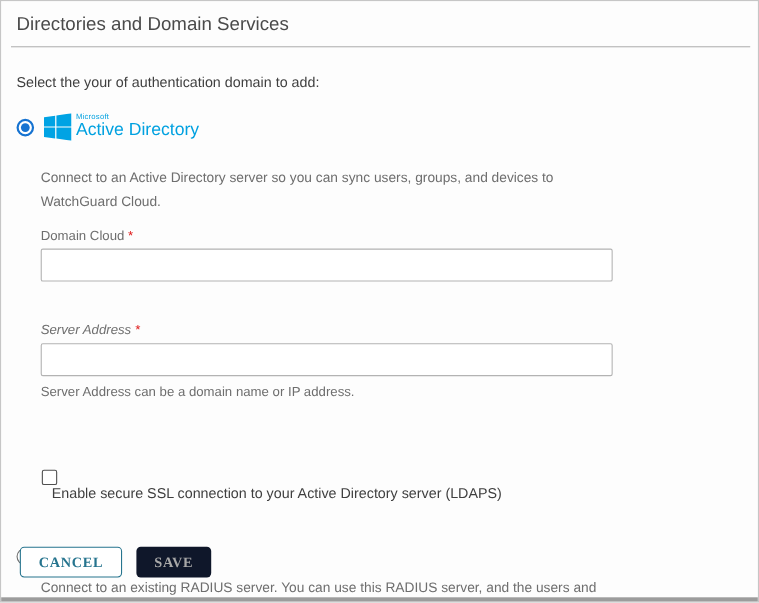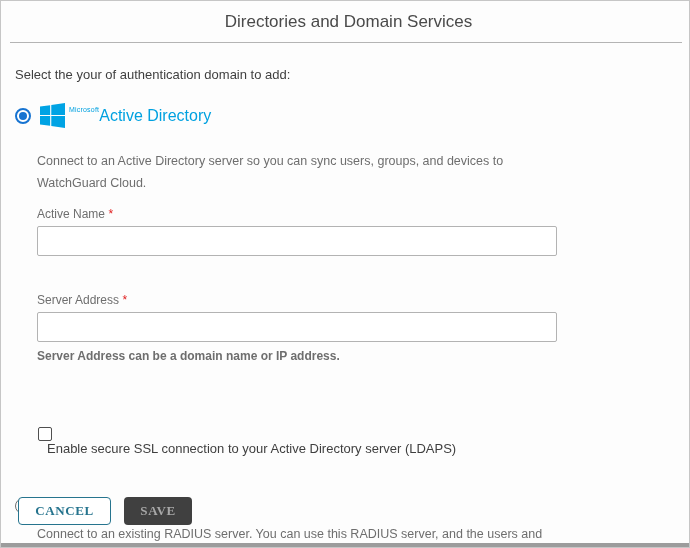--- a/index.html
+++ b/index.html
@@ -9,21 +9,20 @@
     position:relative;
     width:690px; height:548px;
     background:#fdfdfd;
     border:1px solid #c6c6c6;
     overflow:hidden;
   }
   .header {
     margin:0 7px 0 9px;
     padding:11px 0 10px 5px;
     border-bottom:1px solid #b4b4b4;
-    text-align:center;
   }
   .page-title {
     font-size:17px;
     color:#4a4a4a;
     font-weight:400;
   }
   .intro {
     margin:24px 0 0 14px;
     font-size:13px;
     color:#3f3f3f;
@@ -48,21 +47,21 @@
     content:"";
     position:absolute;
     left:2px; top:2px;
     width:8px; height:8px;
     border-radius:50%;
     background:#1673d1;
   }
   .radio.unselected { border:1.5px solid #6f6f6f; }
   .ad-logo { display:flex; align-items:center; margin-left:9px; cursor:pointer; }
   .win-flag { width:25px; height:25px; display:block; }
-  .ad-text { margin-left:4px; display:flex; flex-direction:row; }
+  .ad-text { margin-left:4px; display:flex; flex-direction:column; }
   .ms-word {
     font-size:7px;
     line-height:6px;
     color:#00a1e0;
     letter-spacing:0.2px;
   }
   .ad-name {
     font-size:16px;
     line-height:17px;
     color:#00a1e0;
@@ -73,39 +72,38 @@
     max-width:532px;
     font-size:12.5px;
     line-height:22px;
     color:#6e6e6e;
   }
   .field-label {
     margin:13px 0 5px 36px;
     font-size:12px;
     color:#6e6e6e;
   }
-  .field-label.server { margin-top:37px; }
+  .field-label.server { margin-top:37px;font-style:italic; }
   .req { color:#e02020; }
   .text-input {
     display:block;
     margin-left:36px;
     width:520px; height:30px;
     border:1px solid #b3b3b3;
     border-radius:2px;
     background:#fff;
     font-size:13px;
     color:#3f3f3f;
     padding:0 8px;
     outline:none;
   }
   .help-text {
     margin:7px 0 0 36px;
     font-size:12px;
     color:#6e6e6e;
-    font-weight:bold;
   }
   .checkbox-row {
     margin:64px 0 0 37px;
     display:flex;
     align-items:flex-start;
     flex-direction:column;
   }
   .checkbox {
     width:14px; height:14px;
     border:1px solid #4f4f4f;
@@ -144,21 +142,21 @@
     cursor:pointer;
   }
   .btn-cancel {
     width:93px;
     background:#ffffff;
     border:1.5px solid #26748e;
     color:#26748e;
   }
   .btn-save {
     width:68px;
-    background:#404040;
+    background:#0f172a;
     border:none;
     color:#a8a8a8;
     cursor:default;
   }
   .bottom-strip {
     position:absolute;
     left:0; bottom:0;
     width:100%; height:4px;
     background:#9c9c9c;
   }
@@ -186,21 +184,21 @@
       <span class="ad-text">
         <span class="ms-word">Microsoft</span>
         <span class="ad-name">Active Directory</span>
       </span>
     </span>
   </div>
 
   <div class="desc">Connect to an Active Directory server so you can sync users, groups, and devices to WatchGuard Cloud.</div>
 
   <div class="field-label">
-    <span>Active Name</span>
+    <span>Domain Cloud</span>
     <span class="req">*</span>
   </div>
   <input class="text-input" type="text" placeholder="" value="" style="">
 
   <div class="field-label server">
     <span>Server Address</span>
     <span class="req">*</span>
   </div>
   <input class="text-input" type="text" placeholder="" value="" style="">
 

